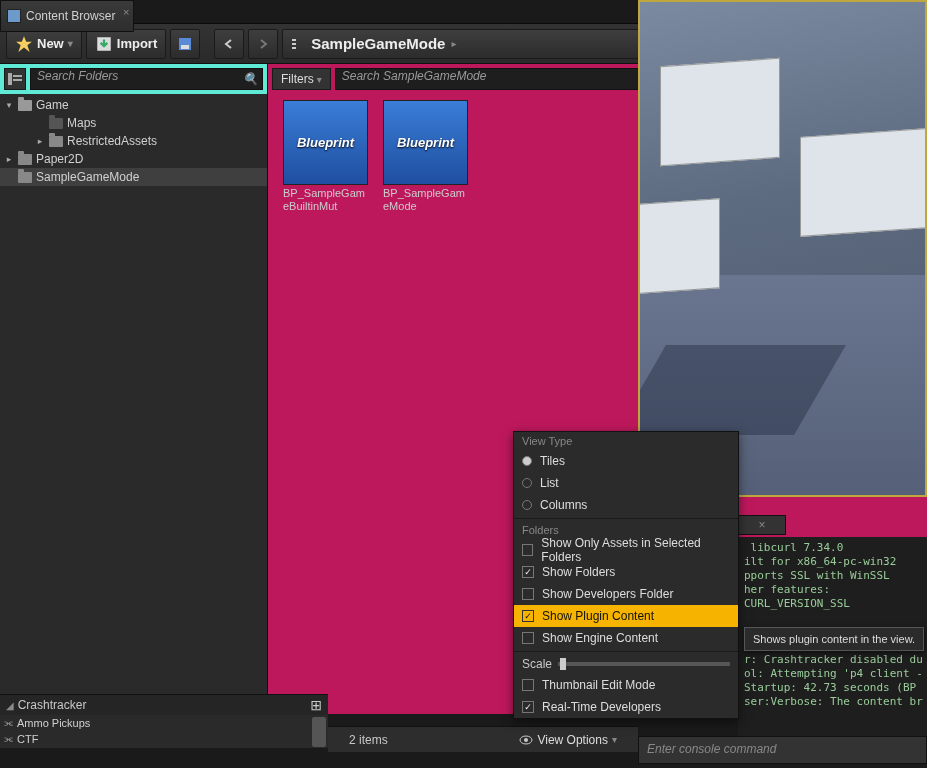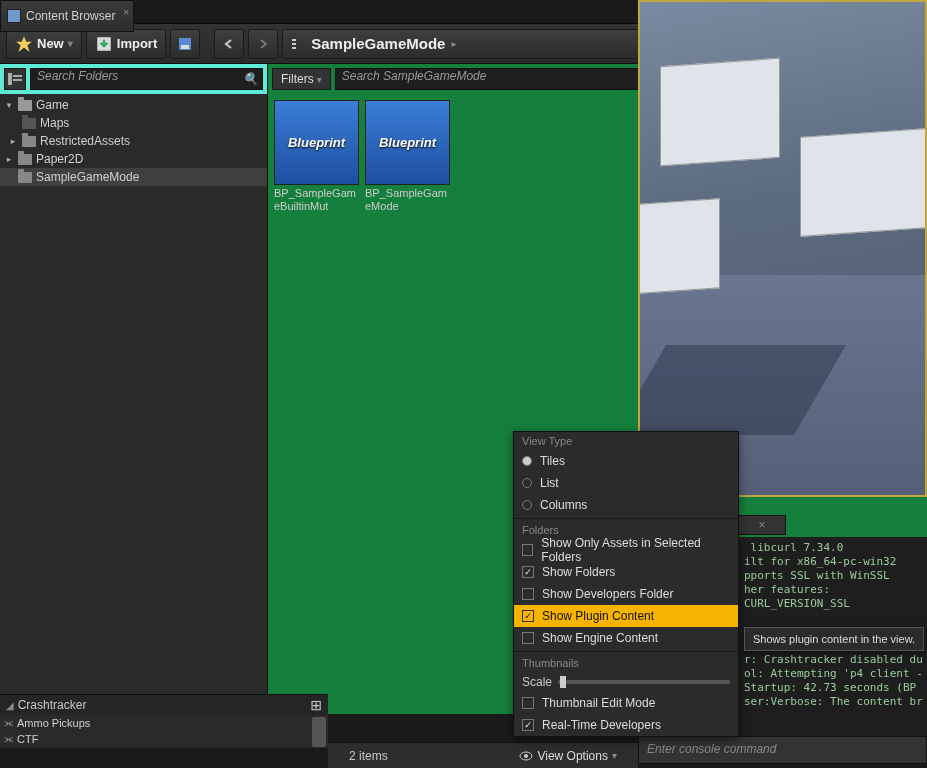--- a/index.html
+++ b/index.html
@@ -31,41 +31,41 @@
 .tree { flex: 1; overflow: auto; background: #2a2a2a; padding: 2px 0; }
 .tree-row { display: flex; align-items: center; height: 18px; padding: 0 4px; gap: 4px; cursor: pointer; }
 .tree-row.selected { background: #3f3f3f; }
 .tree-exp { width: 10px; color: #aaa; font-size: 9px; text-align: center; }
 .folder-icon { width: 14px; height: 11px; background: #888; border-radius: 1px; position: relative; }
 .folder-icon.open { background: #999; }
 .folder-icon.dark { background: #555; }
 .folder-icon::before { content:""; position:absolute; top:-3px; left:0; width:6px; height:3px; background:inherit; border-radius:1px 1px 0 0; }
 .tree-label { color: #d0d0d0; }
 .tree-row.l1 { padding-left: 4px; }
-.tree-row.l2 { padding-left: 8px; align-items: center; }
-
-.right-pane { flex: 1; background: #15803d; display: flex; flex-direction: column; }
+.tree-row.l2 { padding-left: 35px; align-items: center; }
+
+.right-pane { flex: 1; background: #be185d; display: flex; flex-direction: column; }
 .filter-row { padding: 4px; display: flex; gap: 4px; align-items: center; }
 .filter-btn { background: #333; border: 1px solid #1a1a1a; height: 22px; padding: 0 8px; display: flex; align-items: center; color: #ddd; gap: 3px; }
 .asset-grid { flex: 1; padding: 6px; display: flex; gap: 6px; align-content: flex-start; flex-wrap: wrap; }
-.asset { width: 85px; }
+.asset { width: 85px; margin-left: 9px; }
 .thumb { width: 85px; height: 85px; background: linear-gradient(#3b7dd8,#1e4fa0); border: 1px solid #222; display: flex; align-items: center; justify-content: center; color: #fff; font-style: italic; font-weight: 600; font-size: 13px; text-shadow: 0 1px 2px #000; }
 .asset-name { color: #ccc; font-size: 11px; line-height: 13px; margin-top: 2px; word-break: break-all; }
 
 
 .collections { height: 54px; background: #2a2a2a; border-top: 1px solid #111; width: 328px; position: relative; }
 .coll-head { display: flex; align-items: center; justify-content: space-between; padding: 2px 6px; background: #252525; height: 20px; }
 .coll-head .title { display: flex; align-items: center; gap: 4px; }
 .coll-body { padding: 0 4px; }
 .coll-item { display: flex; align-items: center; gap: 4px; height: 16px; color: #d0d0d0; font-size: 11px; }
 .share-icon { color: #aaa; font-size: 10px; }
 .scroll-ind { position:absolute; right:2px; top:22px; width:14px; height:30px; background:#555; border-radius:2px; }
 
 
-.status { position: absolute; bottom: 0; left: 328px; right: 289px; height: 26px; background: #2d2d2d; border-top: 1px solid #111; display: flex; align-items: center; justify-content: space-between; padding: 0 21px; }
+.status { position: absolute; bottom: 16px; left: 328px; right: 289px; height: 26px; background: #2d2d2d; border-top: 1px solid #111; display: flex; align-items: center; justify-content: space-between; padding: 0 21px; }
 .view-opt { display: flex; align-items: center; gap: 4px; color: #ddd; justify-content: flex-end; }
 
 
 .popup { position: absolute; left: 513px; top: 431px; width: 226px; background: #2b2b2b; border: 1px solid #111; z-index: 50; box-shadow: 0 3px 10px rgba(0,0,0,0.5); }
 .popup-head { color: #888; font-size: 11px; padding: 3px 8px; }
 .popup-item { display: flex; align-items: center; gap: 8px; padding: 3px 8px; height: 22px; color: #ddd; cursor: pointer; }
 .popup-item.highlight { background: #f6b400; color: #111; }
 .radio { width: 10px; height: 10px; border-radius: 50%; border: 1px solid #777; }
 .radio.on { background: #ccc; }
 .check { width: 12px; height: 12px; border: 1px solid #777; display: flex; align-items: center; justify-content: center; font-size: 9px; color: #eee; }
@@ -314,21 +314,20 @@
     </div>
   <div class="popup-item highlight">
       <span class="check on"></span>
       <span>Show Plugin Content</span>
     </div>
   <div class="popup-item">
       <span class="check"></span>
       <span>Show Engine Content</span>
     </div>
   <div class="sep"></div>
-  <div class="popup-head">Thumbnails</div>
   <div class="slider-row">
     <span>Scale</span>
     <div class="slider">
         <div class="slider-thumb"></div>
       </div>
   </div>
   <div class="popup-item">
       <span class="check"></span>
       <span>Thumbnail Edit Mode</span>
     </div>

